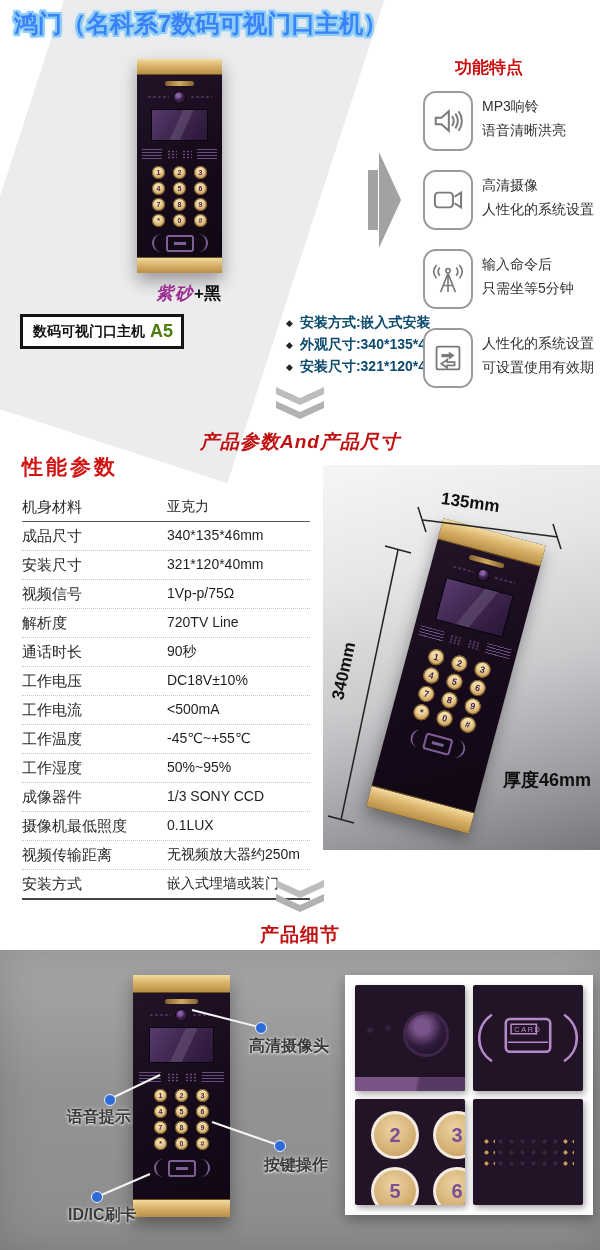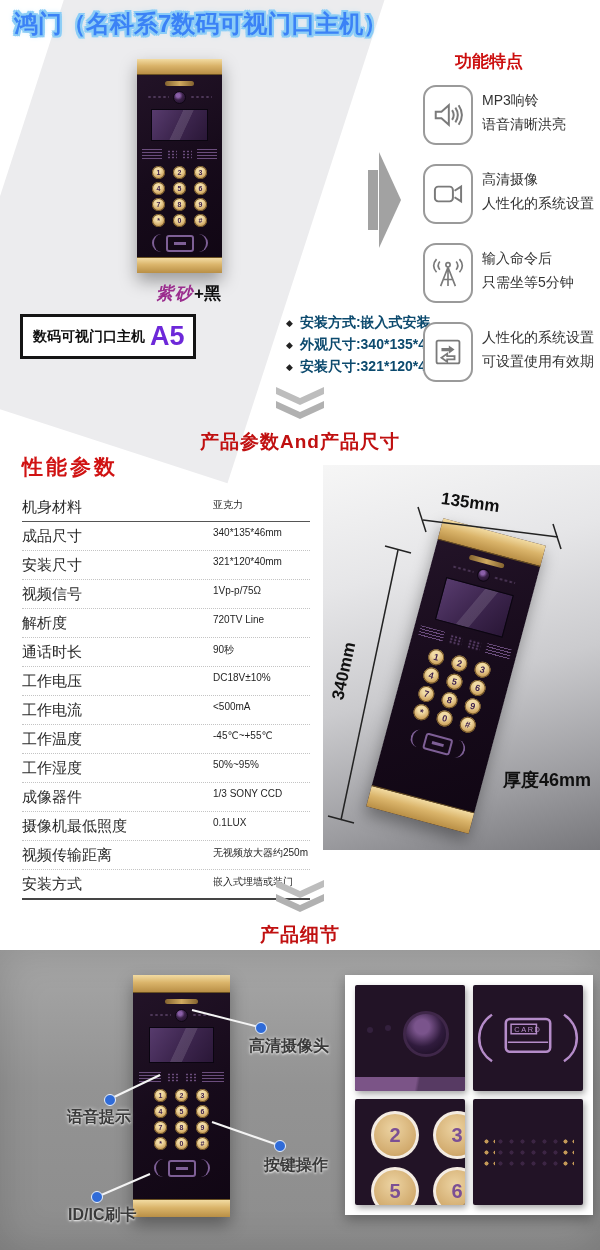--- a/index.html
+++ b/index.html
@@ -44,45 +44,45 @@
         display:flex;align-items:center;justify-content:center;}
   .r-box::after{content:"";width:12px;height:3px;background:#7e5f96;}
   .device-c .key{width:16px;height:16px;line-height:16px;font-size:9px;}
   
   .finish{position:absolute;left:156px;top:282px;z-index:2;font-size:17px;font-weight:bold;}
   .finish .accent{color:#9b2d8e;font-family:"DejaVu Serif",serif;font-style:italic;letter-spacing:2px;}
   .finish .rest{color:#111;}
   .model-badge{position:absolute;left:20px;top:314px;z-index:2;background:#fff;border:3px solid #141414;
         padding:4px 8px 4px 10px;display:flex;align-items:center;gap:5px;}
   .model-badge .name{font-size:14px;font-weight:bold;color:#111;}
-  .model-badge .model{font-size:27px;font-weight:bold;color:#6d28d9;}
+  .model-badge .model{font-size:18px;font-weight:bold;color:#4d7c0f;}
   .bullets{position:absolute;left:286px;top:312px;z-index:2;}
   .bullet-row{display:flex;align-items:center;gap:7px;height:22px;}
   .bullet-ico{font-size:9px;color:#222;}
   .bullet-text{font-size:14px;font-weight:bold;color:#0c4a6e;}
   
-  .features{position:absolute;left:400px;top:50px;width:178px;z-index:2;}
+  .features{position:absolute;left:400px;top:56px;width:178px;z-index:2;}
   .features-title{text-align:center;font-size:17px;font-weight:bold;color:#cc0f0f;margin-bottom:12px;}
   .feature{display:flex;gap:9px;margin-bottom:19px;margin-left:23px;}
   .f-icon{width:46px;height:56px;flex:none;border:2px solid #9a9a9a;border-radius:13px;
         display:flex;align-items:center;justify-content:center;background:#fff;}
   .f-text{padding-top:3px;font-size:14px;color:#333;line-height:24px;white-space:nowrap;}
   .hero-arrow{position:absolute;left:368px;top:150px;z-index:2;}
   
   .divider{position:absolute;left:0;width:600px;text-align:center;z-index:2;}
   .divider .lbl{display:block;margin-top:4px;font-size:19px;font-weight:bold;color:#c01010;letter-spacing:1px;}
   
   .specs{position:absolute;left:22px;top:453px;width:288px;z-index:2;}
   .specs-title{font-size:21px;font-weight:bold;color:#d01212;letter-spacing:3px;}
   .stable{margin-top:12px;}
   .srow{display:flex;padding:5px 0 4px;border-bottom:1px dotted #c4c4c4;}
   .srow.first{border-bottom:1.5px solid #555;}
   .srow.last{border-bottom:2px solid #454545;}
   .s-label{width:145px;flex:none;font-size:15px;color:#2b2b2b;}
-  .s-value{font-size:10px;color:#1f1f1f;margin-left:46px;}
+  .s-value{font-size:14px;color:#1f1f1f;}
   
   .dim-panel{position:absolute;left:323px;top:465px;width:277px;height:385px;z-index:1;overflow:hidden;
         background:linear-gradient(165deg,#f6f6f6 0%,#e6e6e8 28%,#cbcbce 55%,#9c9ca0 82%,#78787c 100%);}
   .dim-panel .device{left:80px;top:62px;width:106px;height:298px;transform:rotate(15deg);}
   .dim-svg{position:absolute;inset:0;z-index:3;}
   .dim-label{position:absolute;z-index:4;font-weight:bold;color:#101010;}
   .dim-w{left:118px;top:28px;font-size:17px;transform:rotate(8deg);}
   .dim-h{left:-8px;top:196px;font-size:17px;transform:rotate(-78deg);}
   .dim-d{left:180px;top:303px;font-size:18px;}
   
@@ -247,21 +247,21 @@
           <path d="M30 27 h-9 v-3 l-7 5 7 5 v-3 h9 z" fill="none"></path>
         </svg>
       </div>
       <div class="f-text">
         <div>人性化的系统设置</div>
         <div>可设置使用有效期</div>
       </div>
     </div>
   </div>
 
-  <div class="divider" style="top:385px;">
+  <div class="divider" style="top:385px;font-style:italic;">
     <svg width="56" height="36">
       <path d="M4 2 L28 13 L52 2 L52 9 L28 20 L4 9 Z" fill="#bdbdbd"></path>
       <path d="M4 16 L28 27 L52 16 L52 23 L28 34 L4 23 Z" fill="#b1b1b1"></path>
     </svg>
     <span class="lbl">产品参数And产品尺寸</span>
   </div>
 
   <div class="specs">
     <div class="specs-title">性能参数</div>
     <div class="stable">

